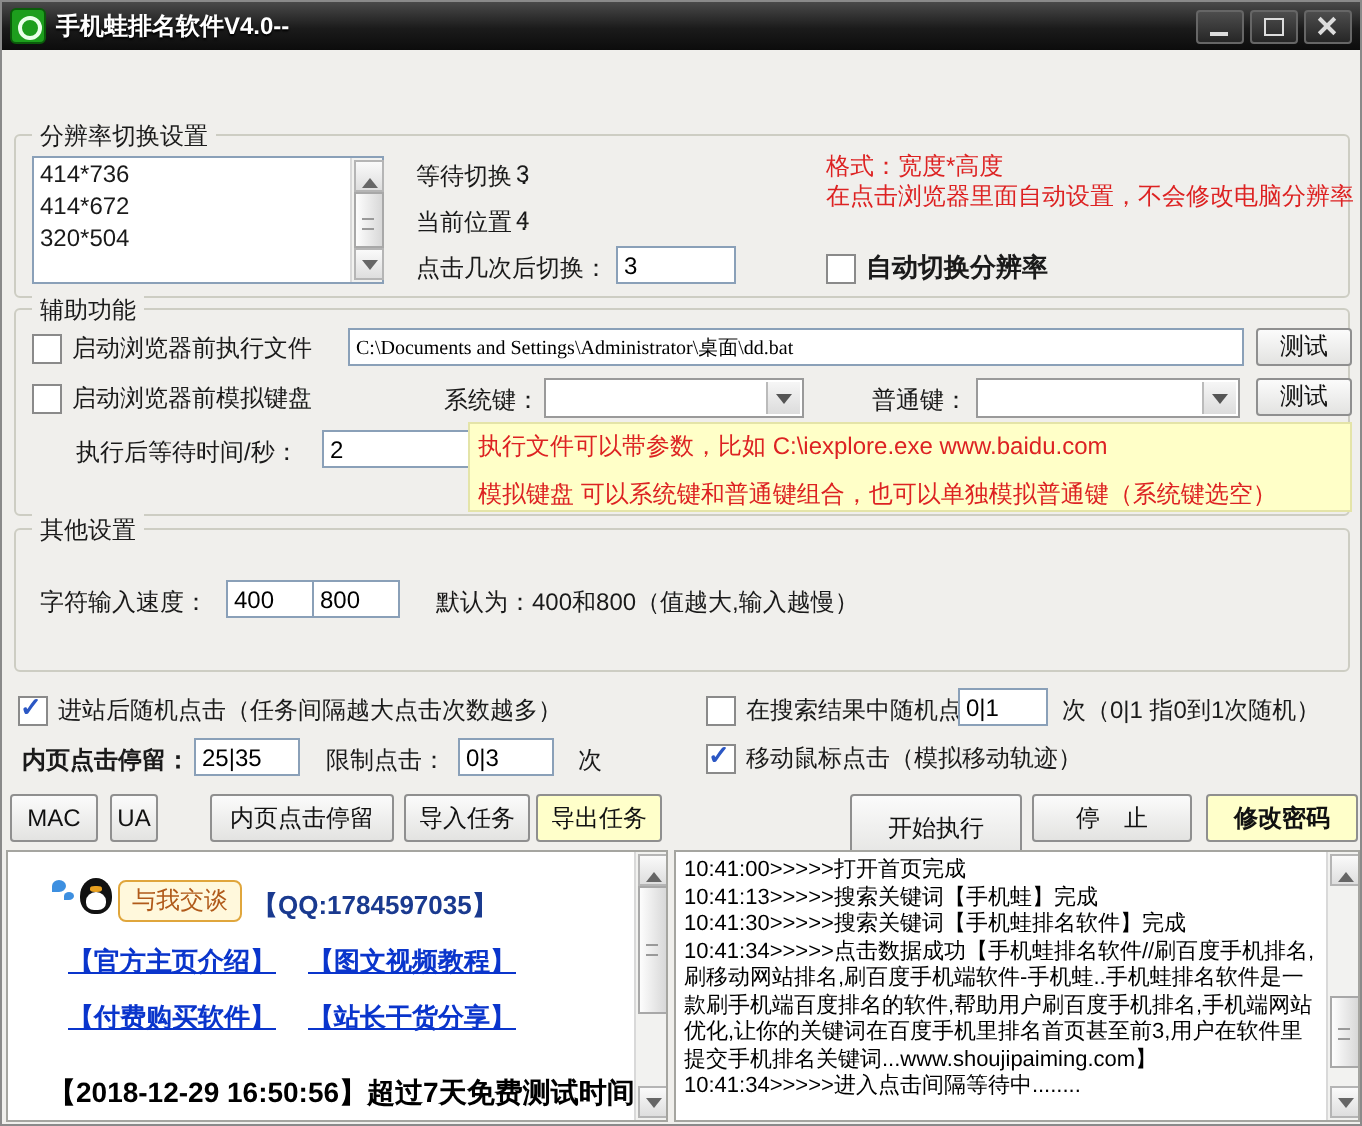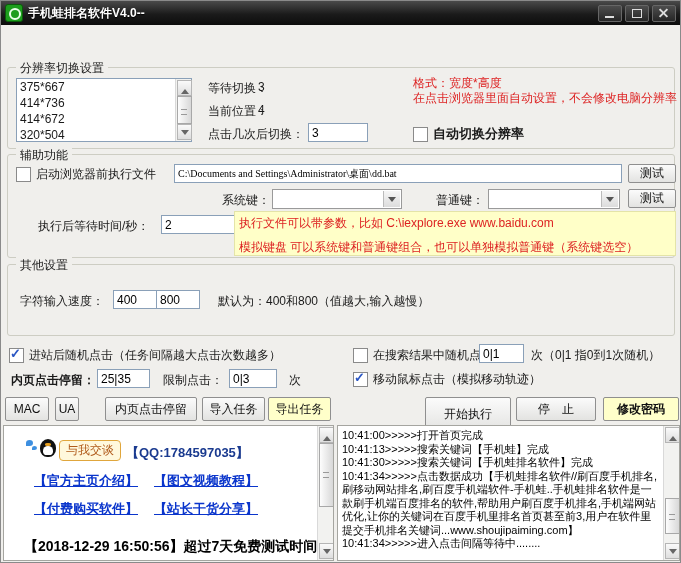--- a/index.html
+++ b/index.html
@@ -79,21 +79,20 @@
           <i class="g-x2"></i>
         </span>
     </span>
   </div>
 
 
   <div class="group" style="left:6px;top:66px;width:668px;height:82px;">
     <span class="legend">分辨率切换设置</span>
 
     <div class="abs" style="left:8px;top:10px;width:176px;height:64px;background:#fff;border:1px solid #8aa0b8;box-sizing:border-box;">
-      <div class="lbl" style="padding:1px 3px;">375*667</div>
       <div class="lbl" style="padding:1px 3px;">414*736</div>
       <div class="lbl" style="padding:1px 3px;">414*672</div>
       <div class="lbl" style="padding:1px 3px;">320*504</div>
       <div class="vscroll" style="right:0;top:0;bottom:0;">
         <span class="sb-a up"></span>
         <span class="sb-th" style="top:17px;height:26px;"></span>
         <span class="sb-a down"></span>
       </div>
     </div>
 
@@ -117,20 +116,24 @@
   <div class="group" style="left:6px;top:153px;width:668px;height:104px;">
     <span class="legend">辅助功能</span>
 
     <div class="cbrow" style="left:8px;top:11px;">
       <span class="cb"></span>
       <span class="lbl">启动浏览器前执行文件</span>
     </div>
     <input class="tbox mono" style="left: 166px; top: 9px; width: 448px; height: 19px;" value="C:\Documents and Settings\Administrator\桌面\dd.bat">
     <button class="btn" style="left:620px;top:9px;width:48px;height:19px;">测试</button>
 
+    <div class="cbrow" style="left:8px;top:36px;">
+      <span class="cb"></span>
+      <span class="lbl">启动浏览器前模拟键盘</span>
+    </div>
     <span class="lbl abs" style="left:214px;top:37px;">系统键：</span>
     <div class="dd" style="left:264px;top:34px;width:130px;height:20px;">
       <span class="lbl"></span>
       <span class="dd-btn"></span>
     </div>
     <span class="lbl abs" style="left:428px;top:37px;">普通键：</span>
     <div class="dd" style="left:480px;top:34px;width:132px;height:20px;">
       <span class="lbl"></span>
       <span class="dd-btn"></span>
     </div>

